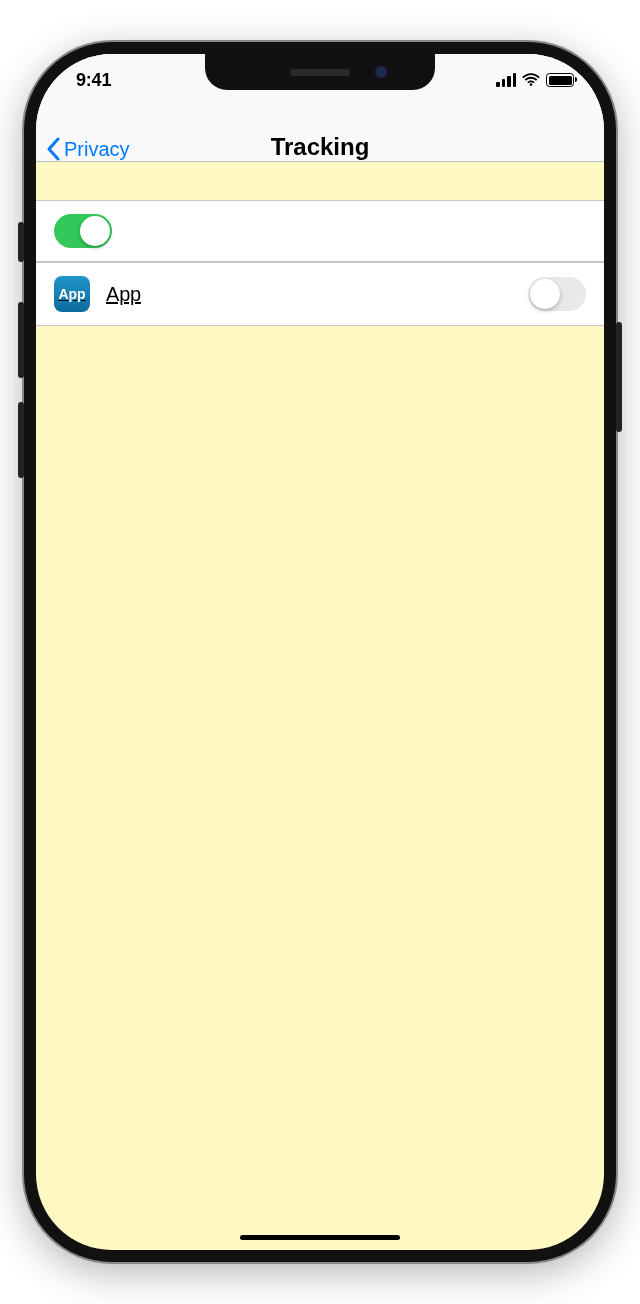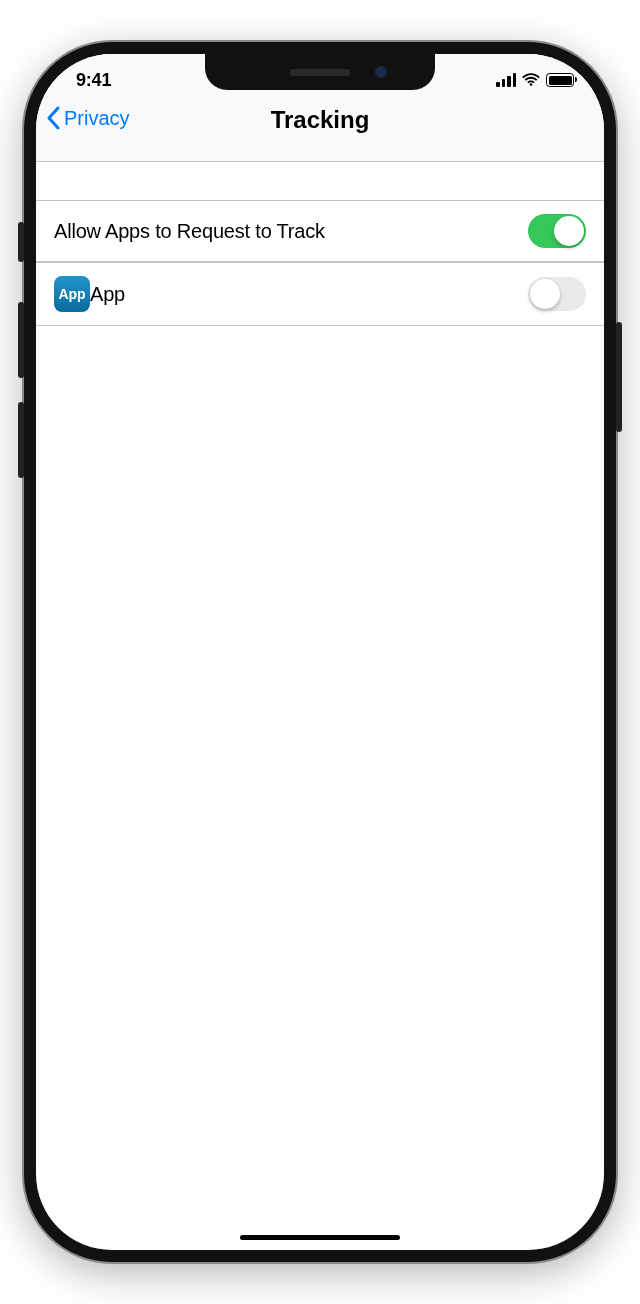--- a/index.html
+++ b/index.html
@@ -32,21 +32,21 @@
       width: 6px;
       border-radius: 3px;
     }
     .side-button.left1 { left: -6px; top: 180px; height: 40px; }
     .side-button.left2 { left: -6px; top: 260px; height: 76px; }
     .side-button.left3 { left: -6px; top: 360px; height: 76px; }
     .side-button.right1 { right: -6px; top: 280px; height: 110px; }
     .phone-inner {
       width: 100%;
       height: 100%;
-      background: #ffffff;
+      background: #fef9c3;
       border-radius: 76px;
       overflow: hidden;
       position: relative;
     }
     .notch {
       position: absolute;
       top: 0;
       left: 50%;
       transform: translateX(-50%);
       width: 230px;
@@ -134,21 +134,21 @@
     .battery-fill {
       width: 100%;
       height: 100%;
       background: #000;
       border-radius: 1.5px;
     }
     .nav-bar {
       height: 56px;
       background: #f9f9fb;
       display: flex;
-      align-items: flex-start;
+      align-items: flex-end;
       position: relative;
       border-bottom: 0.5px solid rgba(60,60,67,0.29);
     }
     .back-button {
       display: flex;
       align-items: center;
       padding-left: 10px;
       color: #007aff;
       font-size: 20px;
       z-index: 2;
@@ -183,20 +183,22 @@
       min-height: 54px;
     }
     .cell-label {
       font-size: 20px;
       color: #000;
       letter-spacing: -0.2px;
     }
     .cell-left {
       display: flex;
       align-items: center;
+      gap: 16px;
+      text-decoration: underline;
     }
     .app-icon {
       width: 36px;
       height: 36px;
       background: linear-gradient(180deg, #2196c9 0%, #0b6a9e 100%);
       border-radius: 8px;
       display: flex;
       align-items: center;
       justify-content: center;
       color: #fff;
@@ -286,21 +288,20 @@
         <svg class="chevron-left" viewBox="0 0 14 24">
           <path d="M12 2L3 12l9 10" stroke="#007aff" stroke-width="3" fill="none" stroke-linecap="round" stroke-linejoin="round"></path>
         </svg>
         <span>Privacy</span>
       </div>
       <div class="nav-title">Tracking</div>
     </div>
 
     <div class="content">
       <div class="cell">
-        <span class="cell-label">Allow Apps to Request to Track</span>
         <div class="toggle on">
           <div class="knob"></div>
         </div>
       </div>
 
 
       <div class="cell">
         <div class="cell-left">
           <div class="app-icon">App</div>
           <span class="cell-label">App</span>

